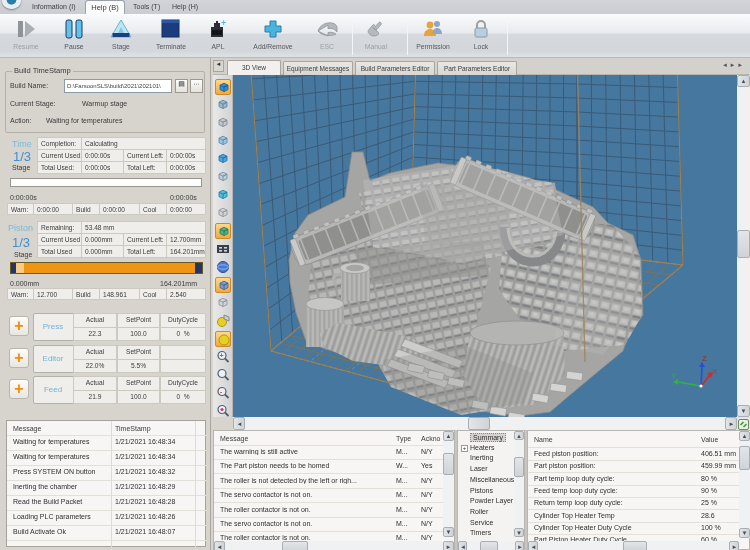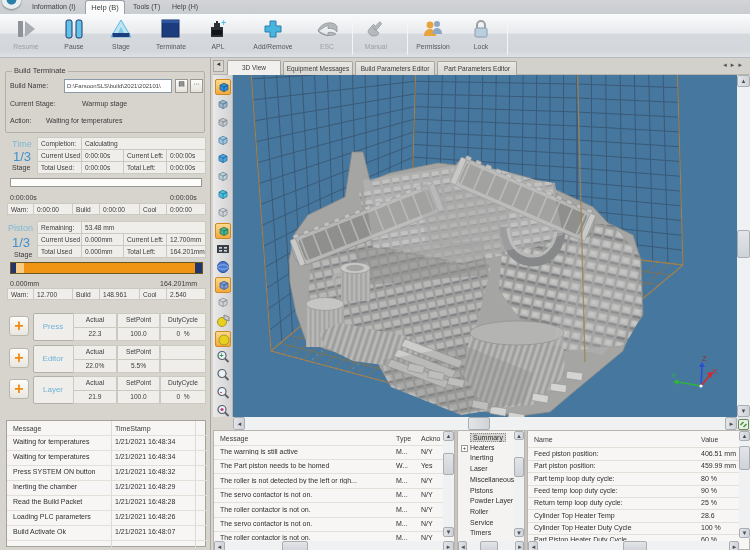--- a/index.html
+++ b/index.html
@@ -103,21 +103,21 @@
 <div class="tlab" style="left:121px">Stage</div>
 <div class="tlab" style="left:171px">Terminate</div>
 <div class="tlab" style="left:218px">APL</div>
 <div class="tlab" style="left:273px">Add/Remove</div>
 <div class="tlab dis" style="left:327px">ESC</div>
 <div class="tlab dis" style="left:376px">Manual</div>
 <div class="tlab" style="left:433px">Permission</div>
 <div class="tlab" style="left:481px">Lock</div>
 </div>
 <div id="lp" class="abs">
-<div class="lbl" style="left:12px;top:8px;font-size:7.5px;background:#d7d4ce;z-index:2;padding:0 2px">Build Terminate</div>
+<div class="lbl" style="left:12px;top:8px;font-size:7.5px;background:#d7d4ce;z-index:2;padding:0 2px">Build TimeStamp</div>
 <div class="gbox" style="left:5px;top:13px;width:200px;height:62px"></div>
 <div class="lbl" style="left:10px;top:24px;">Build Name:</div>
 <div class="abs" style="left:64px;top:21px;width:108px;height:14px;background:#fff;border:1px solid #8a9ba8;font-size:6px;color:#444;padding:3px 0 0 2px;white-space:nowrap;overflow:hidden">D:\FarsoonSLS\build\2021\202101\</div>
 <div class="abs" style="left:175px;top:21px;width:13px;height:14px;background:linear-gradient(#fcfcfb,#e4e2dc);border:1px solid #9b988f;font-size:7px;text-align:center;color:#333">▤</div>
 <div class="abs" style="left:190px;top:21px;width:13px;height:14px;background:linear-gradient(#fcfcfb,#e4e2dc);border:1px solid #9b988f;font-size:6px;text-align:center;color:#333">⋯</div>
 <div class="lbl" style="left:10px;top:42px;">Current Stage:</div>
 <div class="lbl" style="left:82px;top:42px;">Warmup stage</div>
 <div class="lbl" style="left:10px;top:59px;">Action:</div>
 <div class="lbl" style="left:46px;top:59px;">Waiting for temperatures</div>
 <div class="lbl" style="left:12px;top:81px;font-size:9px;color:#7db9d6">Time</div>
@@ -181,21 +181,21 @@
       <div class="gbox" style="left:33px;top:287px;width:173px;height:28px;background:#efeeeb"></div>
       <div class="lbl blue" style="left:33px;top:296px;width:40px;text-align:center;font-size:8px">Editor</div>
       <div class="cell" style="left:73px;top:287px;width:44px;height:15px;text-align:center;padding-left:0">Actual</div>
       <div class="cell" style="left:73px;top:301px;width:44px;height:14px;text-align:center;padding-left:0">22.0%</div>
       <div class="cell" style="left:117px;top:287px;width:43px;height:15px;text-align:center;padding-left:0">SetPoint</div>
       <div class="cell" style="left:117px;top:301px;width:43px;height:14px;text-align:center;padding-left:0">5.5%</div>
       <div class="cell" style="left:160px;top:287px;width:46px;height:15px;text-align:center;padding-left:0"></div>
       <div class="cell" style="left:160px;top:301px;width:46px;height:14px;text-align:center;padding-left:0"></div>
 <div class="plusbtn" style="left:9px;top:321px">+</div>
       <div class="gbox" style="left:33px;top:318px;width:173px;height:28px;background:#efeeeb"></div>
-      <div class="lbl blue" style="left:33px;top:327px;width:40px;text-align:center;font-size:8px">Layer</div>
+      <div class="lbl blue" style="left:33px;top:327px;width:40px;text-align:center;font-size:8px">Feed</div>
       <div class="cell" style="left:73px;top:318px;width:44px;height:15px;text-align:center;padding-left:0">Actual</div>
       <div class="cell" style="left:73px;top:332px;width:44px;height:14px;text-align:center;padding-left:0">21.9</div>
       <div class="cell" style="left:117px;top:318px;width:43px;height:15px;text-align:center;padding-left:0">SetPoint</div>
       <div class="cell" style="left:117px;top:332px;width:43px;height:14px;text-align:center;padding-left:0">100.0</div>
       <div class="cell" style="left:160px;top:318px;width:46px;height:15px;text-align:center;padding-left:0">DutyCycle</div>
       <div class="cell" style="left:160px;top:332px;width:46px;height:14px;text-align:center;padding-left:0">0&nbsp;&nbsp;%</div>
 <div class="wtab" style="left:6px;top:362px;width:200px;height:127px">
         <div class="th" style="left:6px;top:4px">Message</div>
         <div class="th" style="left:108px;top:4px">TimeStamp</div>
         <div class="rline" style="left:0;top:14px;width:200px"></div>

